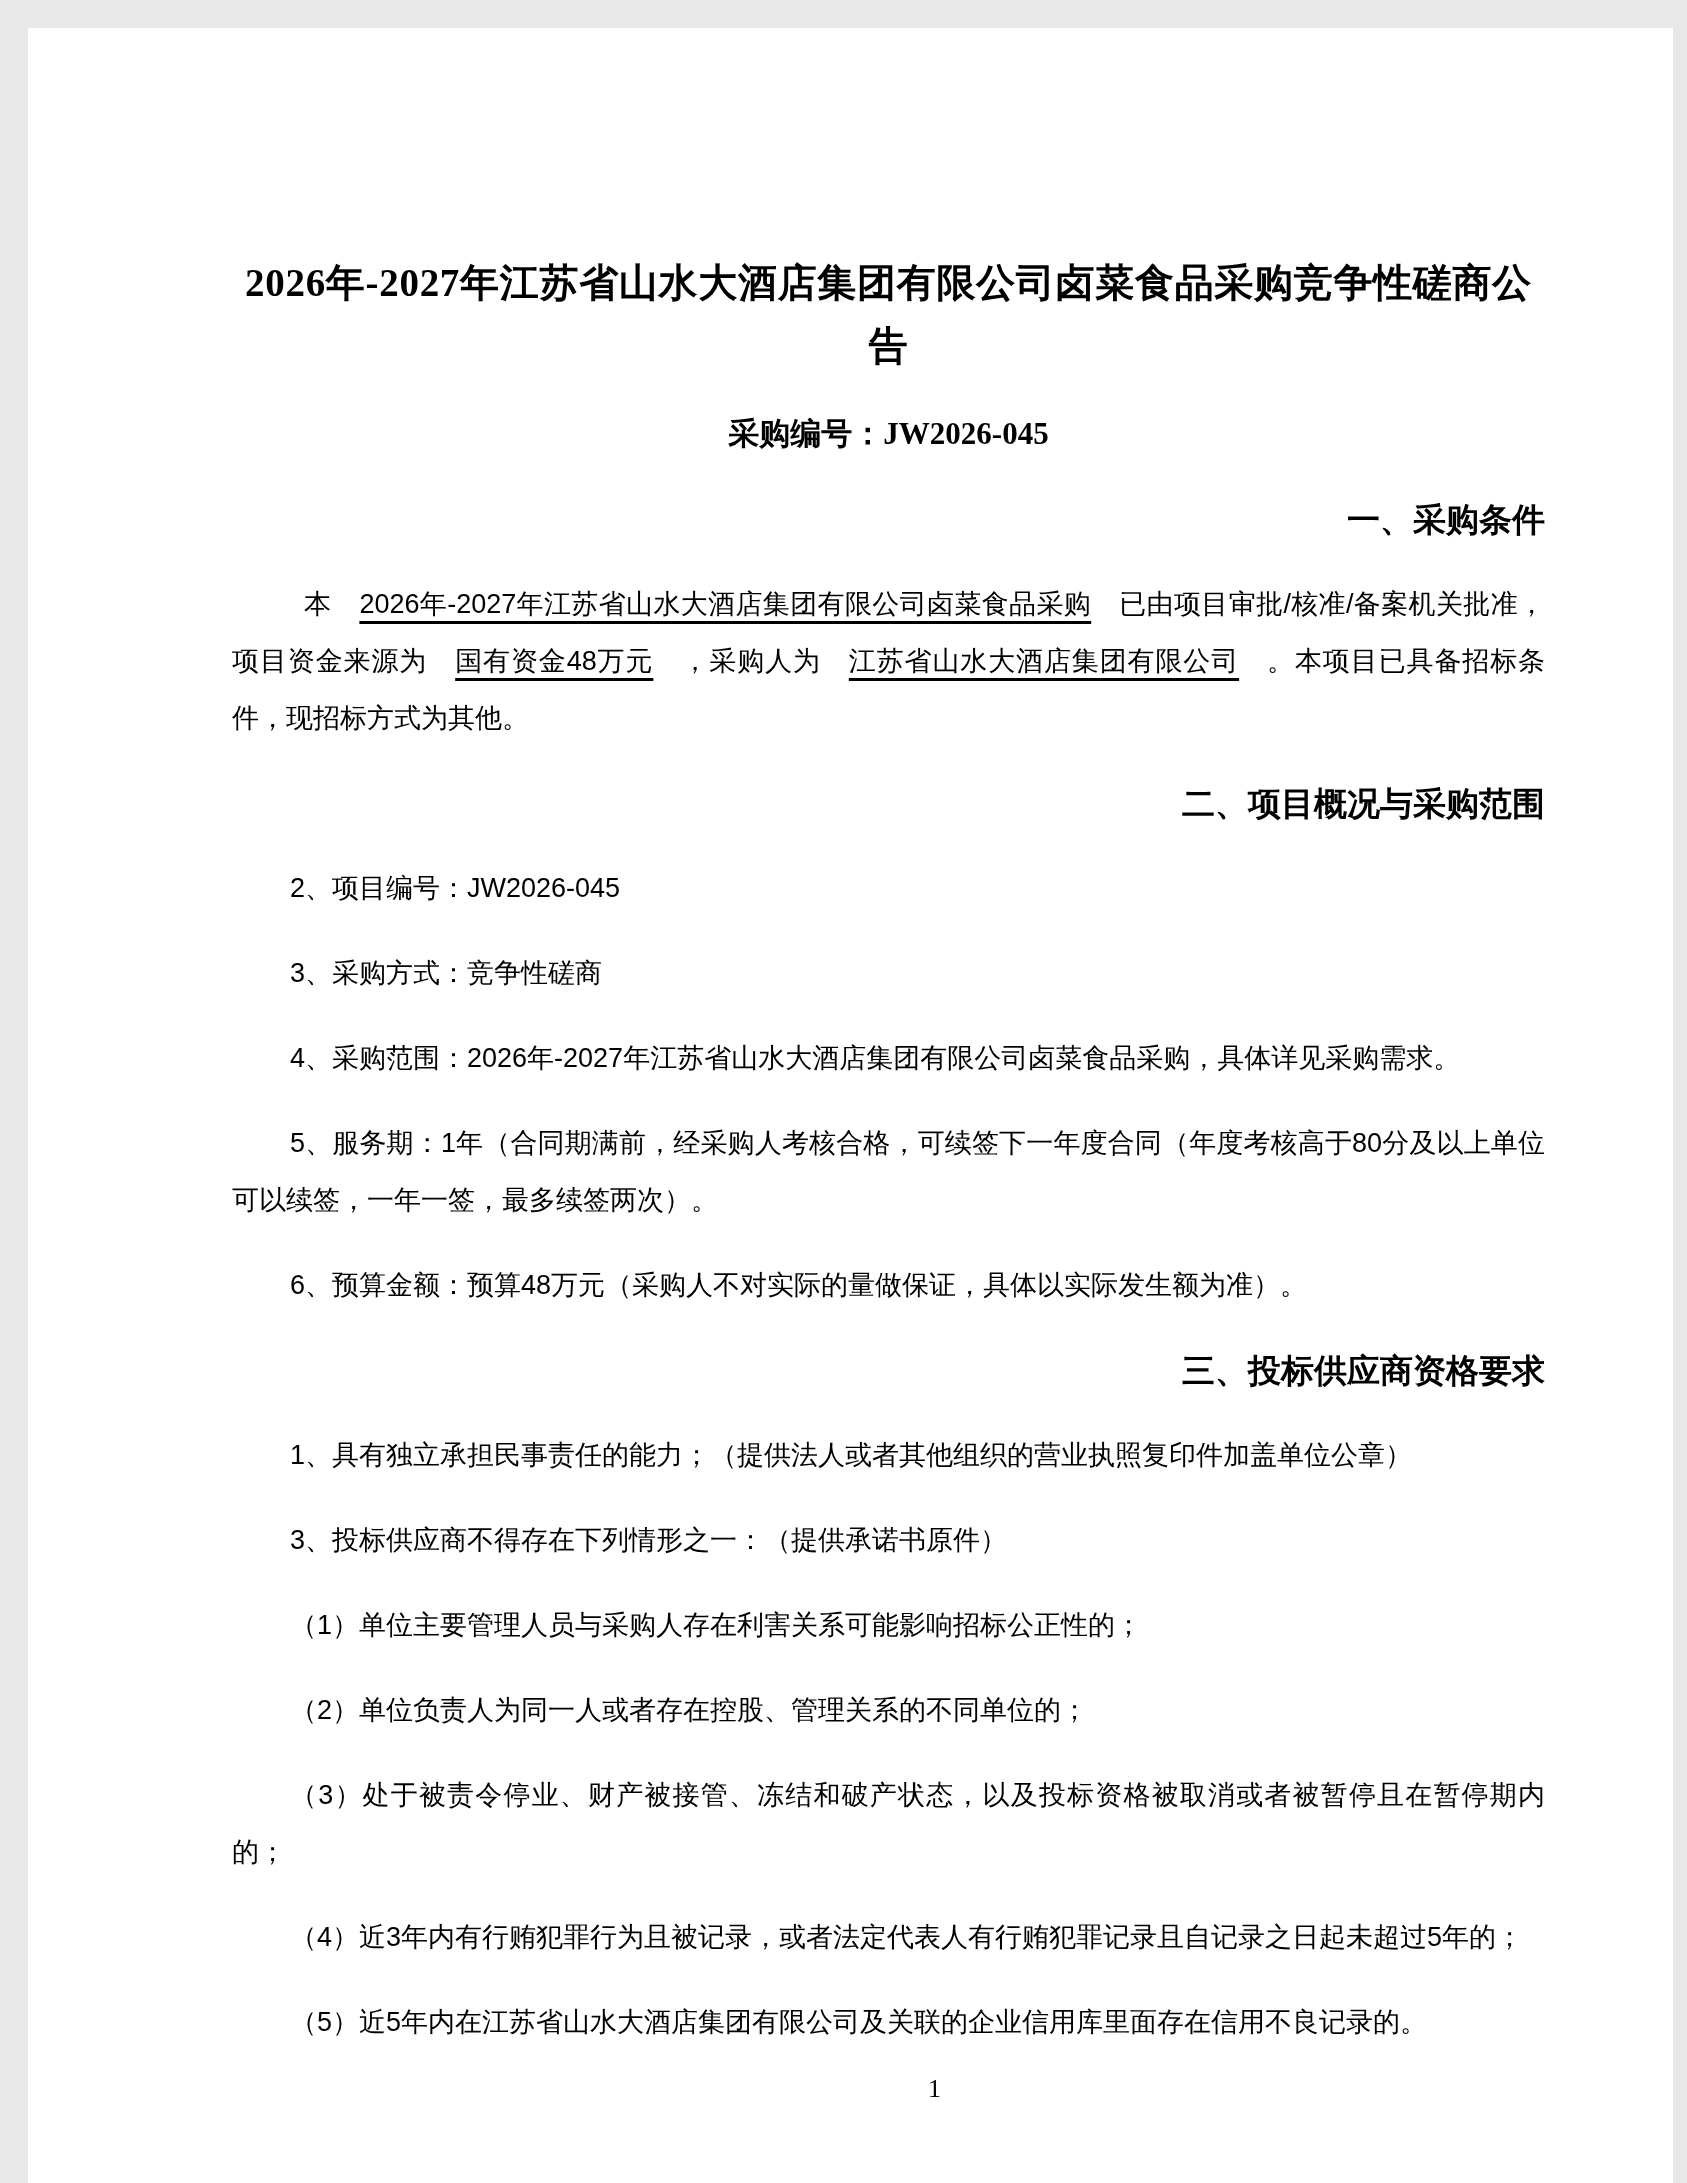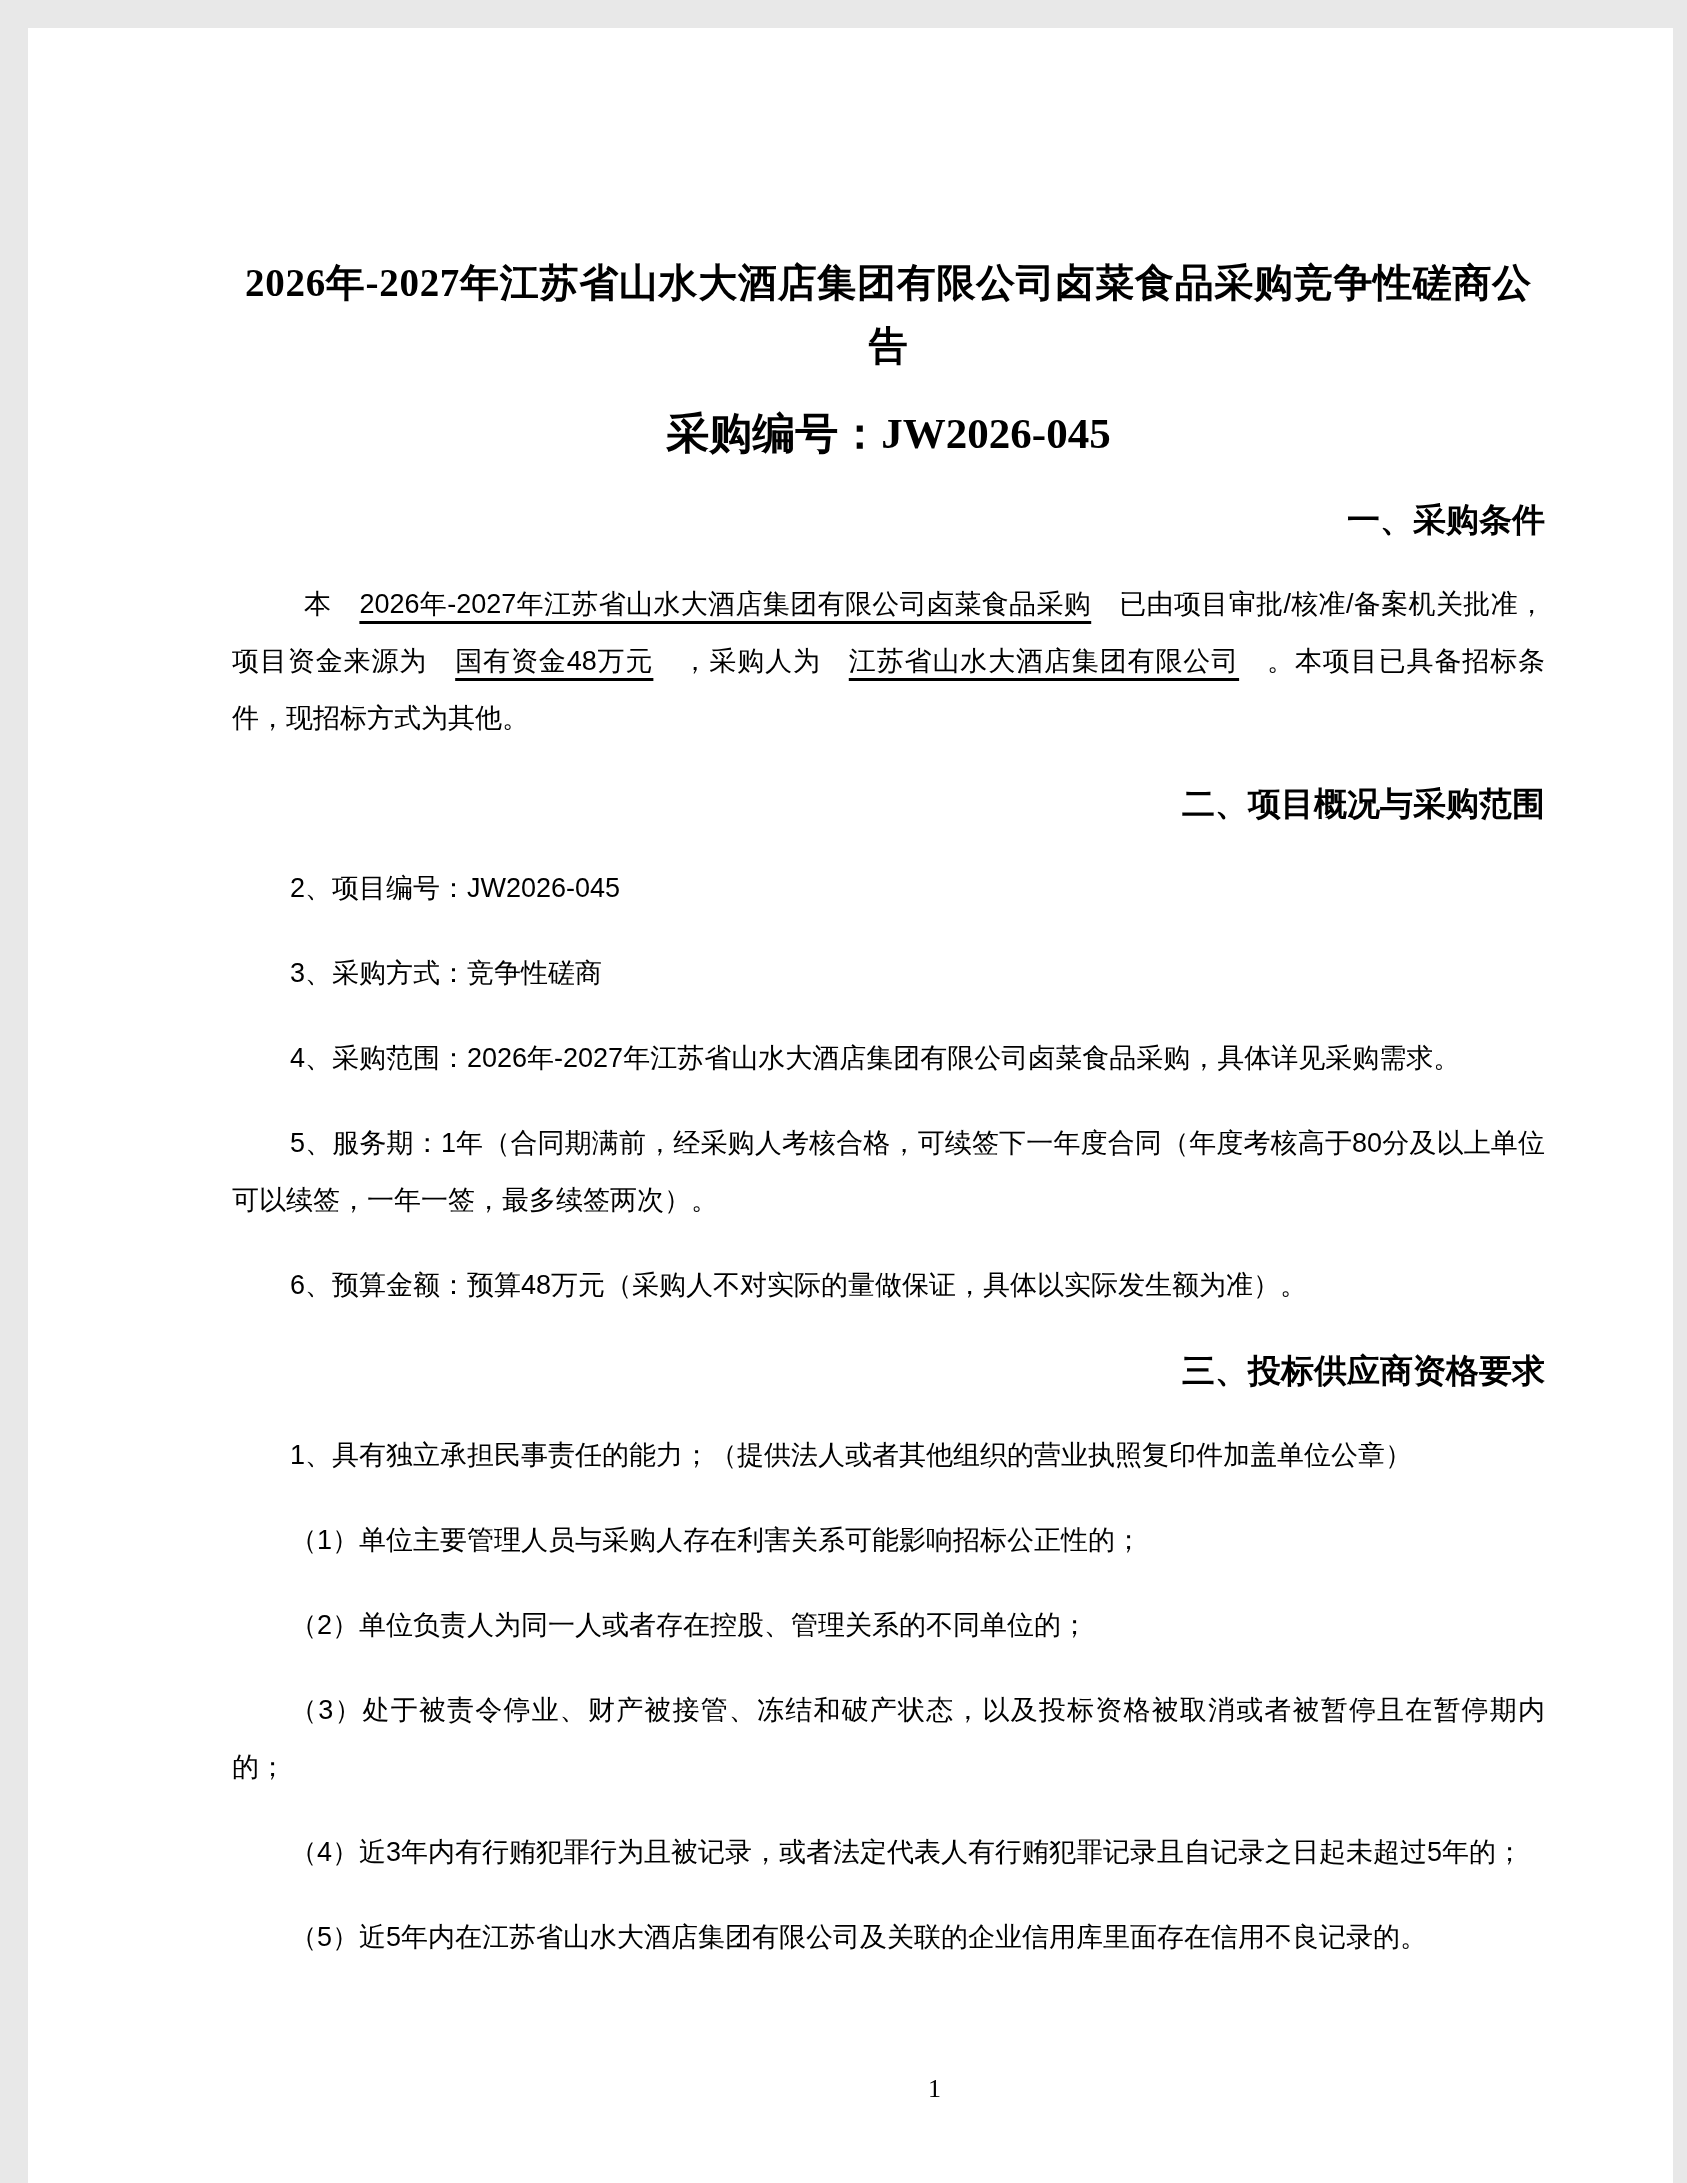--- a/index.html
+++ b/index.html
@@ -19,21 +19,21 @@
   .doc-title {
     font-family: "Liberation Serif", serif;
     font-size: 39px;
     font-weight: 700;
     line-height: 63px;
     text-align: center;
     letter-spacing: 0.7px;
   }
   .doc-subtitle {
     font-family: "Liberation Serif", serif;
-    font-size: 43px;
+    font-size: 31px;
     font-weight: 700;
     line-height: 58px;
     text-align: center;
   }
   .sec-heading {
     font-family: "Liberation Sans", serif;
     font-size: 33px;
     font-weight: 700;
     line-height: 57px;
     text-indent: 58px;
@@ -82,20 +82,21 @@
 
     <h2 class="sec-heading">二、项目概况与采购范围</h2>
     <p class="para">2、项目编号：JW2026-045</p>
     <p class="para">3、采购方式：竞争性磋商</p>
     <p class="para">4、采购范围：2026年-2027年江苏省山水大酒店集团有限公司卤菜食品采购，具体详见采购需求。</p>
     <p class="para">5、服务期：1年（合同期满前，经采购人考核合格，可续签下一年度合同（年度考核高于80分及以上单位可以续签，一年一签，最多续签两次）。</p>
     <p class="para">6、预算金额：预算48万元（采购人不对实际的量做保证，具体以实际发生额为准）。</p>
 
     <h2 class="sec-heading">三、投标供应商资格要求</h2>
     <p class="para">1、具有独立承担民事责任的能力；（提供法人或者其他组织的营业执照复印件加盖单位公章）</p>
+    <p class="para">3、投标供应商不得存在下列情形之一：（提供承诺书原件）</p>
     <p class="para">（1）单位主要管理人员与采购人存在利害关系可能影响招标公正性的；</p>
     <p class="para">（2）单位负责人为同一人或者存在控股、管理关系的不同单位的；</p>
     <p class="para">（3）处于被责令停业、财产被接管、冻结和破产状态，以及投标资格被取消或者被暂停且在暂停期内的；</p>
     <p class="para">（4）近3年内有行贿犯罪行为且被记录，或者法定代表人有行贿犯罪记录且自记录之日起未超过5年的；</p>
     <p class="para">（5）近5年内在江苏省山水大酒店集团有限公司及关联的企业信用库里面存在信用不良记录的。</p>
 
   </main>
 
   <footer class="footer">
     <span class="page-num">1</span>

